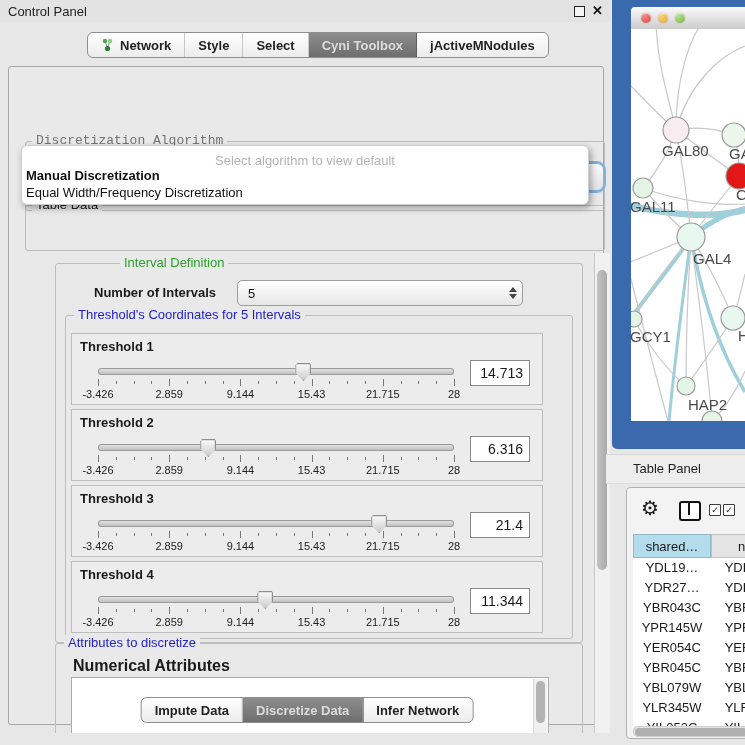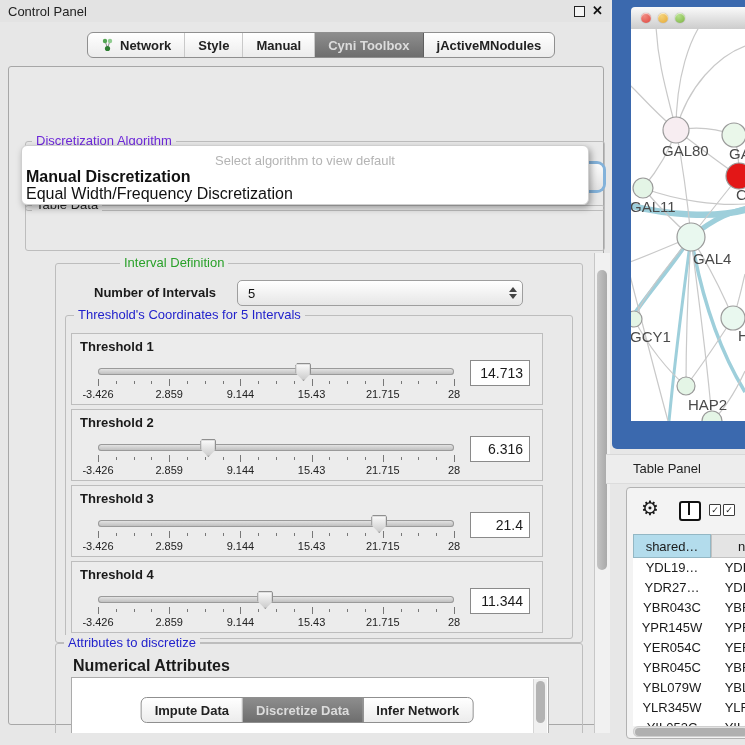--- a/index.html
+++ b/index.html
@@ -38,21 +38,21 @@
   .arr-up{width:0;height:0;border-left:4px solid transparent;border-right:4px solid transparent;border-bottom:5px solid #444;}
   .arr-dn{width:0;height:0;border-left:4px solid transparent;border-right:4px solid transparent;border-top:5px solid #444;}
 
   
   #algo-group{left:16px;top:74px;width:578px;height:68px;}
   #algo-combo-peek{left:570px;top:97px;width:24px;height:26px;border-radius:6px;
                    background:linear-gradient(#fbfbfb,#e2e2e2);box-shadow:0 0 0 3px #83b2da;}
   #algo-popup{left:12px;top:78px;width:566px;height:58px;background:#fff;border:1px solid #cfcfcf;
               border-radius:6px;box-shadow:2px 3px 7px rgba(0,0,0,.35);z-index:5;}
   #popup-hint{left:0;right:0;top:7px;text-align:center;font-size:13px;color:#b4b4b4;}
-  .popup-item{position:absolute;left:4px;font-size:16px;color:#111;white-space:nowrap;}
+  .popup-item{position:absolute;left:4px;font-size:13px;color:#111;white-space:nowrap;}
   .popup-item.b{font-weight:bold;}
 
   #tabledata-group{left:16px;top:138px;width:578px;height:44px;}
   #tabledata-combo{left:8px;top:13px;width:560px;}
 
   
   #viewport{left:14px;top:186px;width:571px;height:480px;overflow:hidden;}
   #vscroll{left:585px;top:186px;width:15px;height:480px;background:#f1f1f1;border-left:1px solid #c7c7c7;}
   #vscroll .vthumb{position:absolute;left:2px;top:17px;width:10px;height:300px;border-radius:5px;
                    background:linear-gradient(90deg,#c4c4c4,#a9a9a9);}
@@ -140,33 +140,33 @@
         <circle cx="4" cy="3" r="2.2" fill="#53a553"></circle>
         <circle cx="9" cy="3" r="2.2" fill="#8fcb8f"></circle>
         <circle cx="6.5" cy="10.5" r="2.6" fill="#2e7d32"></circle>
       </svg>
       <span>Network</span>
     </div>
     <div class="tab">
         <span>Style</span>
       </div>
     <div class="tab">
-        <span>Manual</span>
+        <span>Select</span>
       </div>
     <div class="tab sel">
         <span>Cyni Toolbox</span>
       </div>
     <div class="tab">
         <span>jActiveMNodules</span>
       </div>
   </div>
 
   <div id="outer-panel" class="abs">
     <div id="algo-group" class="fieldset">
-      <span class="legend leg-black" style="left:6px;color:#6d28d9;">Discretization Algorithm</span>
+      <span class="legend leg-black" style="left:6px;color:#737373;font-family:Liberation Mono, monospace;">Discretization Algorithm</span>
     </div>
     <div id="algo-combo-peek" class="abs"></div>
 
     <div id="algo-popup" class="abs">
       <div id="popup-hint" class="abs">Select algorithm to view default</div>
       <div class="popup-item b" style="top:22px;">Manual Discretization</div>
       <div class="popup-item" style="top:39px;">Equal Width/Frequency Discretization</div>
     </div>
 
     <div id="tabledata-group" class="fieldset">

